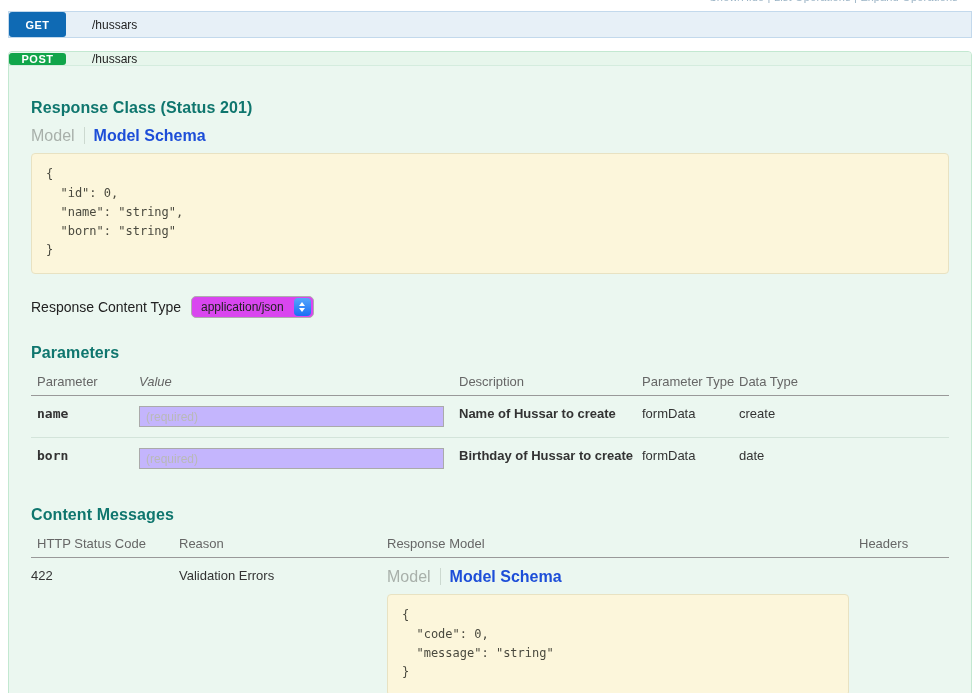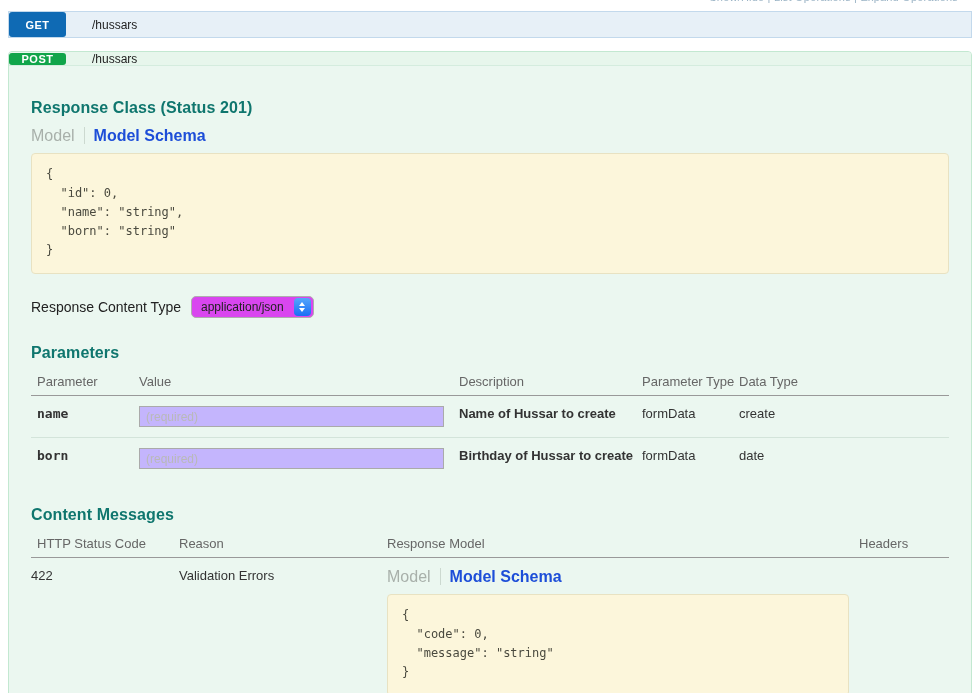--- a/index.html
+++ b/index.html
@@ -107,21 +107,21 @@
     font-size: 12px; padding: 0 6px; color: #333; border-radius: 0;
     font-family: "Liberation Sans", sans-serif;
   }
   .pval input::placeholder { color: #b9b9b9; opacity: 1; }
 
   .rm-title { margin-top: 27px; }
   .rm-code { margin-top: 6px; width: 462px; }
   .rm-tabs { margin-top: 0; }
 
   
-  .col-p1 { width: 108px; } .col-p2 { width: 320px; } .col-p3 { width: 183px; }
+  .col-p1 { width: 108px; } .col-p2 { width: 320px; font-style: italic; } .col-p3 { width: 183px; }
   .col-p4 { width: 97px; }
   
   .col-r1 { width: 148px; } .col-r2 { width: 208px; } .col-r3 { width: 472px; }
 </style>
 </head>
 <body>
 
 <div class="page">
 
   <div class="top-links">

